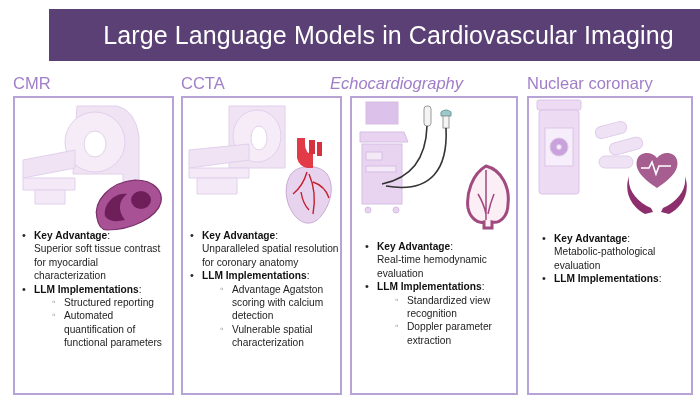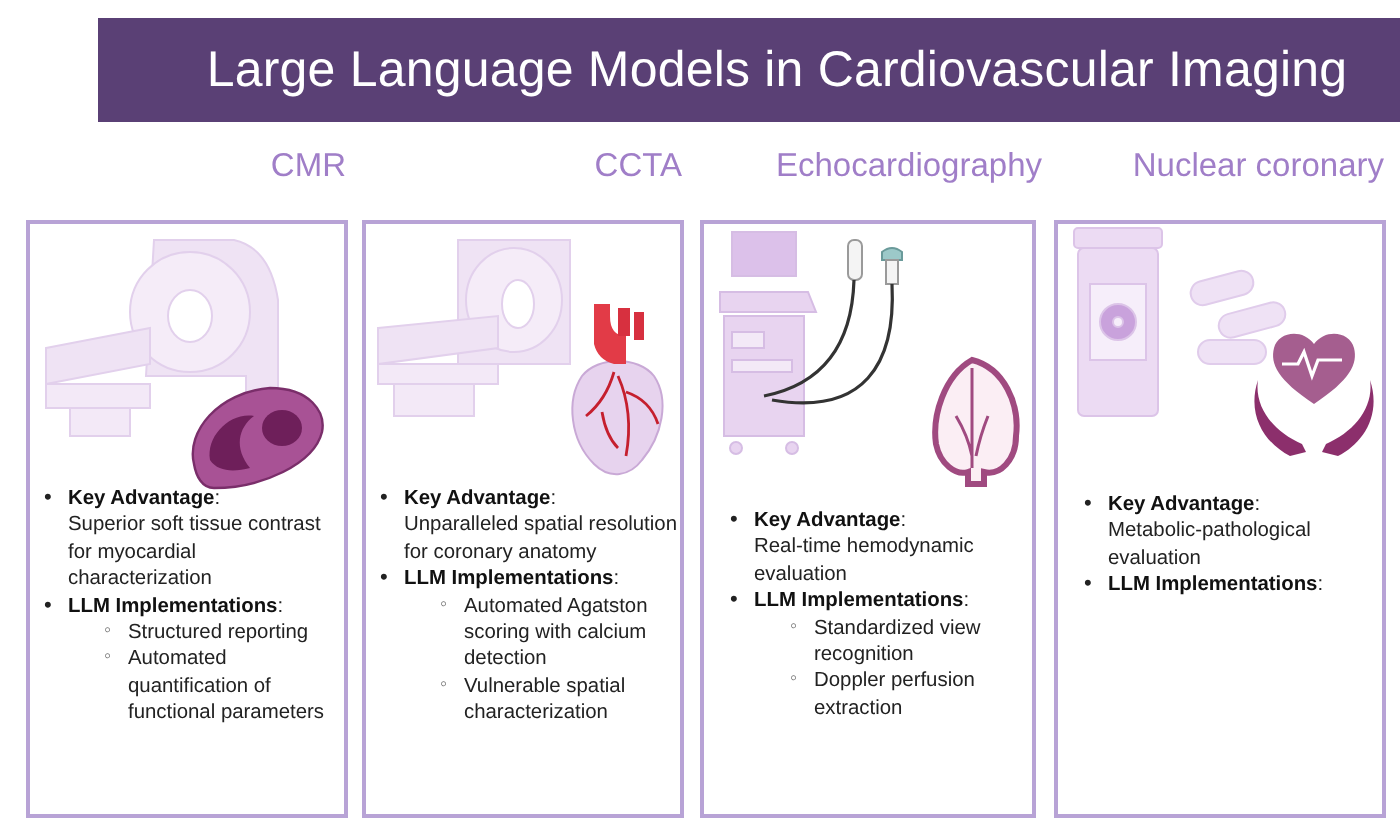--- a/index.html
+++ b/index.html
@@ -1,39 +1,39 @@
 <!DOCTYPE html>
 <html><head>
 <meta charset="utf-8">
 <style>
   html, body { margin:0; padding:0; background:#ffffff; }
   body { width:700px; height:412px; position:relative; overflow:hidden; font-family:"Liberation Sans", sans-serif; }
   .banner { position:absolute; left:13px; top:9px; width:679px; height:52px; background:#5a4075; display:flex; align-items:center; justify-content:center;margin-left:36px; }
   .banner-title { color:#ffffff; font-size:25px; font-family:"Liberation Sans", sans-serif; letter-spacing:0.1px; }
-  .col-title { position:absolute; top:74px; color:#a07ec8; font-size:16.5px; text-align:right; font-family:"Liberation Sans", sans-serif; }
-  .panel { position:absolute; top:110px; height:299px; border:2px solid #b8a3d6; box-sizing:border-box; background:#fff; }
+  .col-title { position:absolute; top:74px; color:#a07ec8; font-size:16.5px; text-align:left; font-family:"Liberation Sans", sans-serif; }
+  .panel { position:absolute; top:96px; height:299px; border:2px solid #b8a3d6; box-sizing:border-box; background:#fff; }
   .illus { position:absolute; left:0; top:0; }
   .text { position:absolute; font-size:10.2px; line-height:13.4px; color:#222; font-family:"Liberation Sans", sans-serif; }
   .text ul { margin:0; padding:0; list-style:none; }
   .text li.l1 { position:relative; padding-left:13px; }
   .text li.l1::before { content:"•"; position:absolute; left:1px; top:0; font-size:11px; }
   .text li.l2 { position:relative; padding-left:30px; }
   .text li.l2::before { content:"◦"; position:absolute; left:18px; top:-1px; font-size:10px; color:#777; }
   .text b { font-weight:bold; color:#111; }
 </style>
 </head>
 <body>
 
 <div class="banner">
   <span class="banner-title">Large Language Models in Cardiovascular Imaging</span>
 </div>
 
 <div class="col-title" style="left:13px;width:160px;">CMR</div>
 <div class="col-title" style="left:181px;width:160px;">CCTA</div>
-<div class="col-title" style="left:354px;width:167px;">Echocardiography</div>
+<div class="col-title" style="left:330px;width:167px;font-style:italic;">Echocardiography</div>
 <div class="col-title" style="left:527px;width:165px;">Nuclear coronary</div>
 
 <div class="panel" style="left:13px;width:161px;">
   <svg class="illus" width="157" height="130" viewBox="0 0 157 130">
     <g fill="#efe3f4" stroke="#e2d0ec" stroke-width="1">
       <path d="M62 8 h40 q18 4 22 30 v48 h-16 v-10 h-50 z"></path>
       <ellipse cx="80" cy="44" rx="30" ry="30" fill="#f5ecf8"></ellipse>
       <ellipse cx="80" cy="46" rx="11" ry="13" fill="#ffffff"></ellipse>
       <path d="M8 62 l52 -10 v18 l-52 10 z"></path>
       <path d="M8 80 h52 v12 h-52 z" fill="#f3e9f7"></path>
@@ -73,21 +73,21 @@
     <path d="M12 40 C4 52 6 72 18 84 C26 92 36 90 42 82 C52 70 56 52 48 40 C40 30 20 30 12 40 Z" fill="#e7d3ee" stroke="#c9a9d6" stroke-width="1"></path>
     <path d="M18 4 v20 q2 8 10 10 h6 v-14 q-8 0 -8 -10 v-6 z" fill="#e23b47"></path>
     <path d="M30 6 h6 v14 h-6 z M38 8 h5 v14 h-5 z" fill="#d7303f"></path>
     <path d="M28 38 q-4 14 -14 22 M30 40 q8 18 4 40 M34 48 q12 4 16 16 M22 58 q2 12 8 18" stroke="#c51f2e" stroke-width="1.4" fill="none"></path>
   </svg>
   <div class="text" style="left:6px;top:131px;width:150px;">
     <ul>
       <li class="l1"><b>Key Advantage</b>:<br><span>Unparalleled spatial resolution for coronary anatomy</span></li>
       <li class="l1"><b>LLM Implementations</b>:
         <ul>
-          <li class="l2">Automated Agatston scoring with calcium detection</li>
+          <li class="l2">Advantage Agatston scoring with calcium detection</li>
           <li class="l2">Vulnerable spatial characterization</li>
         </ul>
       </li>
     </ul>
   </div>
 </div>
 
 <div class="panel" style="left:350px;width:168px;">
   <svg class="illus" width="164" height="130" viewBox="0 0 164 130">
     <g fill="#e8d4f0" stroke="#d6bde4" stroke-width="1">
@@ -110,21 +110,21 @@
   <svg class="illus" style="left:112px;top:66px;" width="48" height="66" viewBox="0 0 48 66">
     <path d="M22 2 C8 10 2 30 4 44 C6 54 14 60 20 58 L20 64 h8 v-6 C36 60 44 52 44 40 C46 24 38 6 22 2 Z" fill="#fbeef4" stroke="#a04a80" stroke-width="3"></path>
     <path d="M22 6 L22 56 M14 30 q6 10 8 20 M30 30 q-4 10 -6 20" stroke="#a04a80" stroke-width="1.5" fill="none"></path>
   </svg>
   <div class="text" style="left:12px;top:142px;width:152px;">
     <ul>
       <li class="l1"><b>Key Advantage</b>:<br><span>Real-time hemodynamic evaluation</span></li>
       <li class="l1"><b>LLM Implementations</b>:
         <ul>
           <li class="l2">Standardized view recognition</li>
-          <li class="l2">Doppler perfusion extraction</li>
+          <li class="l2">Doppler parameter extraction</li>
         </ul>
       </li>
     </ul>
   </div>
 </div>
 
 <div class="panel" style="left:527px;width:166px;">
   <svg class="illus" width="162" height="130" viewBox="0 0 162 130">
     <g fill="#ecdbf3" stroke="#dcc4e8" stroke-width="1">
       <rect x="8" y="2" width="44" height="10" rx="2"></rect>

